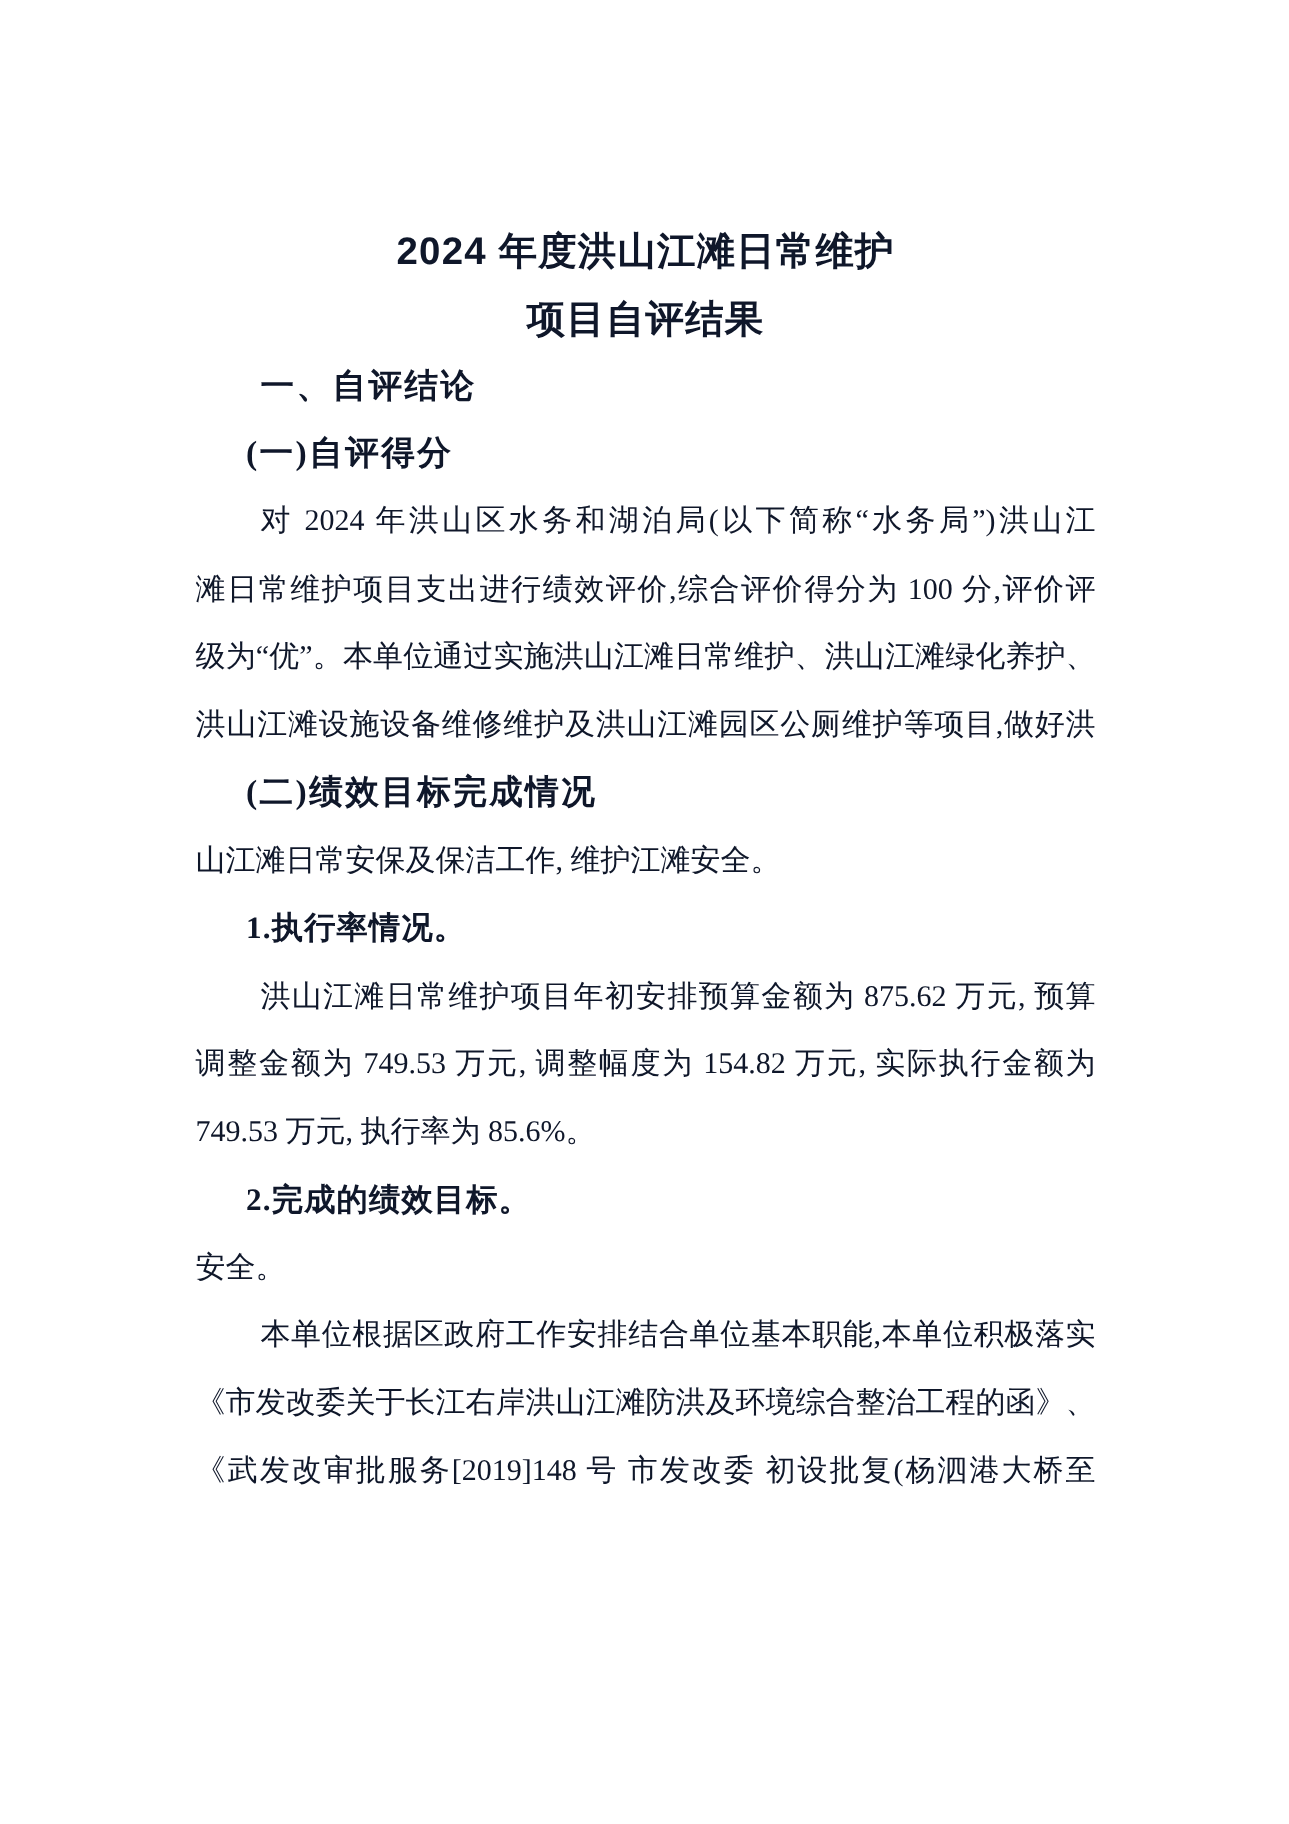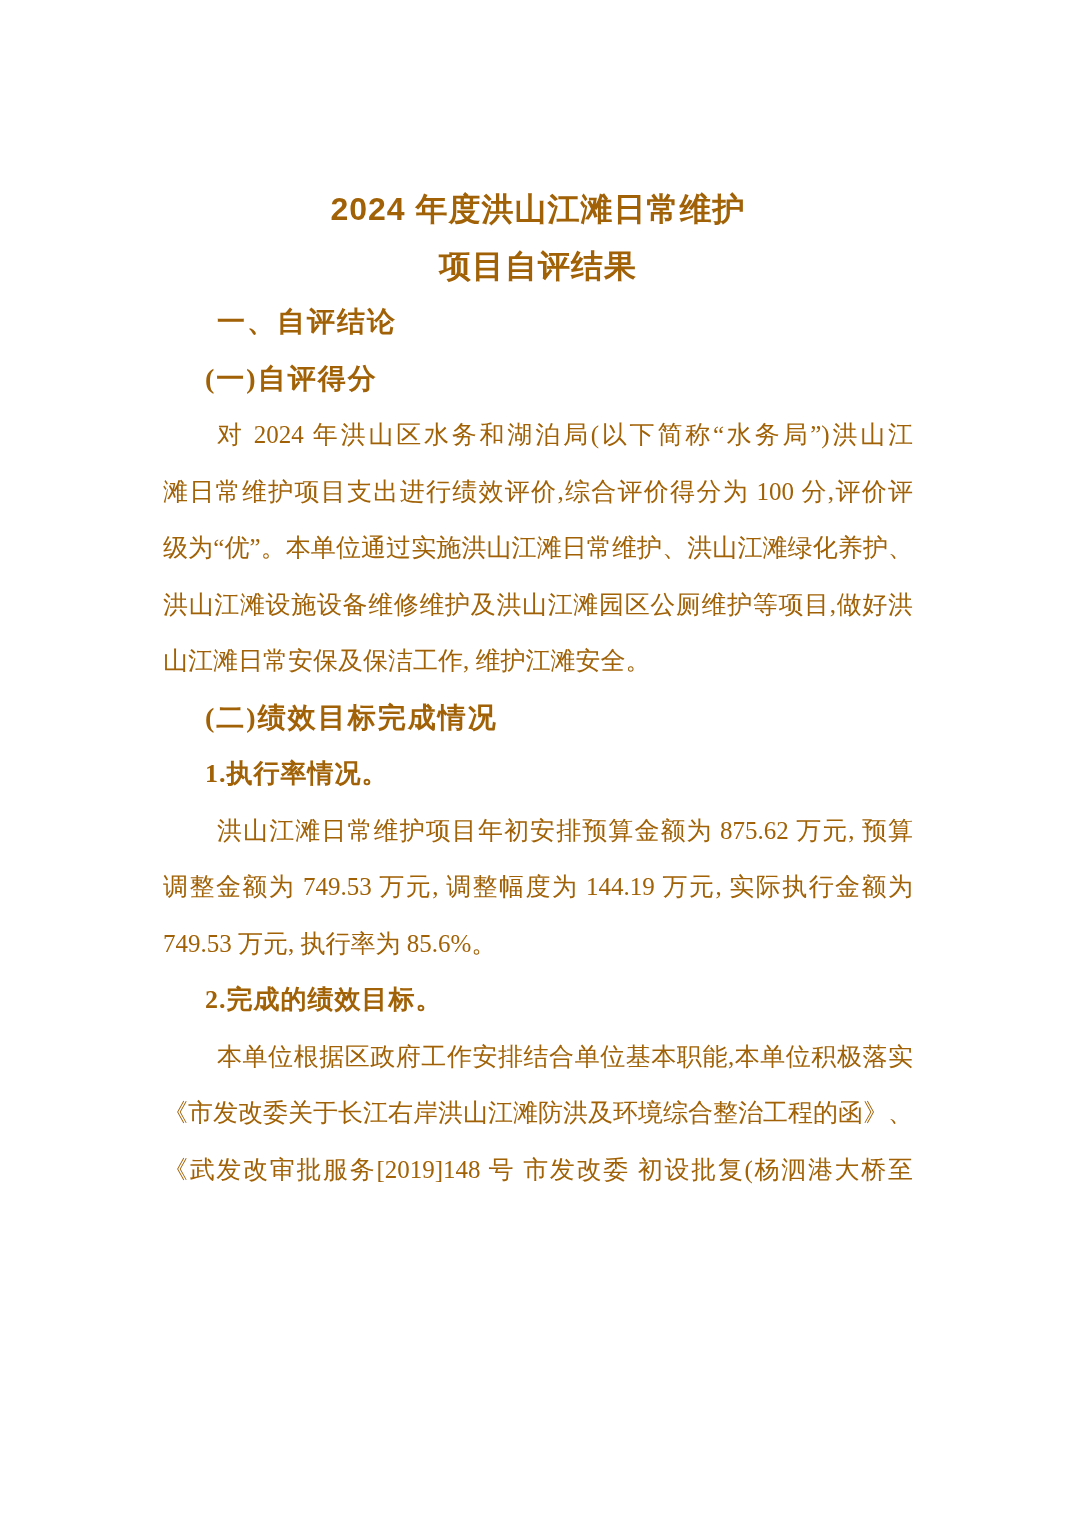--- a/index.html
+++ b/index.html
@@ -15,21 +15,21 @@
     box-sizing: border-box;
     padding: 181px 161px 0 163px;
     color: #000000;
     overflow: hidden;
   }
   .line {
     height: 56.5px;
     line-height: 56.5px;
     font-size: 25px;
     font-family: "Liberation Serif", "DejaVu Serif", serif;
-    color: #a16207;
+    color: #0f172a;
   }
   .j {
     text-align: justify;
     text-align-last: justify;
   }
   .ind {
     text-indent: 54px;
   }
   .title {
     font-family: "Liberation Sans", "DejaVu Sans", sans-serif;
@@ -80,31 +80,32 @@
   <div class="line title">项目自评结果</div>
 
   <div class="line h1">一、自评结论</div>
 
   <div class="line h2">(一)自评得分</div>
 
   <div class="line ind j">对 2024 年洪山区水务和湖泊局(以下简称“水务局”)洪山江</div>
   <div class="line j">滩日常维护项目支出进行绩效评价,综合评价得分为 100 分,评价评</div>
   <div class="line j">级为“优”。本单位通过实施洪山江滩日常维护、洪山江滩绿化养护、</div>
   <div class="line j">洪山江滩设施设备维修维护及洪山江滩园区公厕维护等项目,做好洪</div>
+  <div class="line h2">(二)绩效目标完成情况</div>
+
   <div class="line">山江滩日常安保及保洁工作, 维护江滩安全。</div>
-
-  <div class="line h2">(二)绩效目标完成情况</div>
 
   <div class="line h3">1.执行率情况。</div>
 
   <div class="line ind j">洪山江滩日常维护项目年初安排预算金额为 875.62 万元, 预算</div>
-  <div class="line j">调整金额为 749.53 万元, 调整幅度为 144.19 万元, 实际执行金额为</div>
+  <div class="line j">调整金额为 749.53 万元, 调整幅度为 154.82 万元, 实际执行金额为</div>
   <div class="line">749.53 万元, 执行率为 85.6%。</div>
 
   <div class="line h3">2.完成的绩效目标。</div>
 
+  <div class="line">安全。</div>
 
   <div class="line ind j">本单位根据区政府工作安排结合单位基本职能,本单位积极落实</div>
   <div class="line j">《市发改委关于长江右岸洪山江滩防洪及环境综合整治工程的函》、</div>
   <div class="line j">《武发改审批服务[2019]148 号 市发改委 初设批复(杨泗港大桥至</div>
 
 
 </div>
 
 </body></html>

